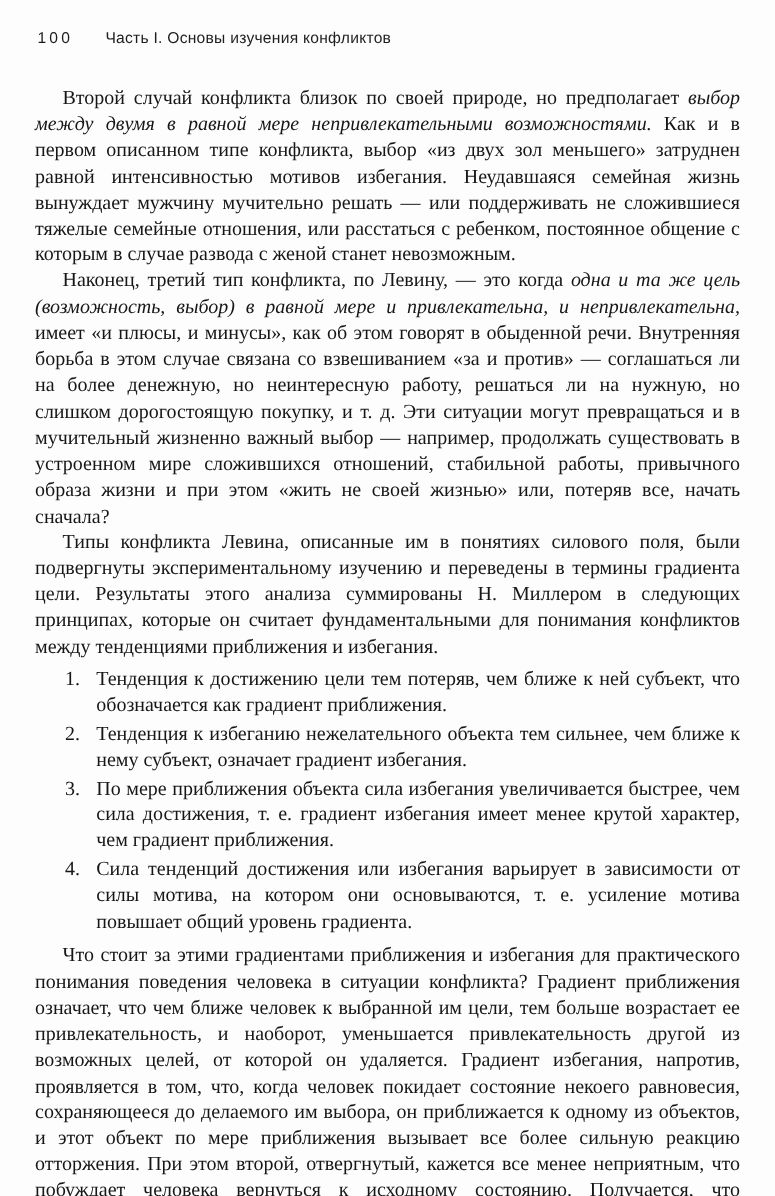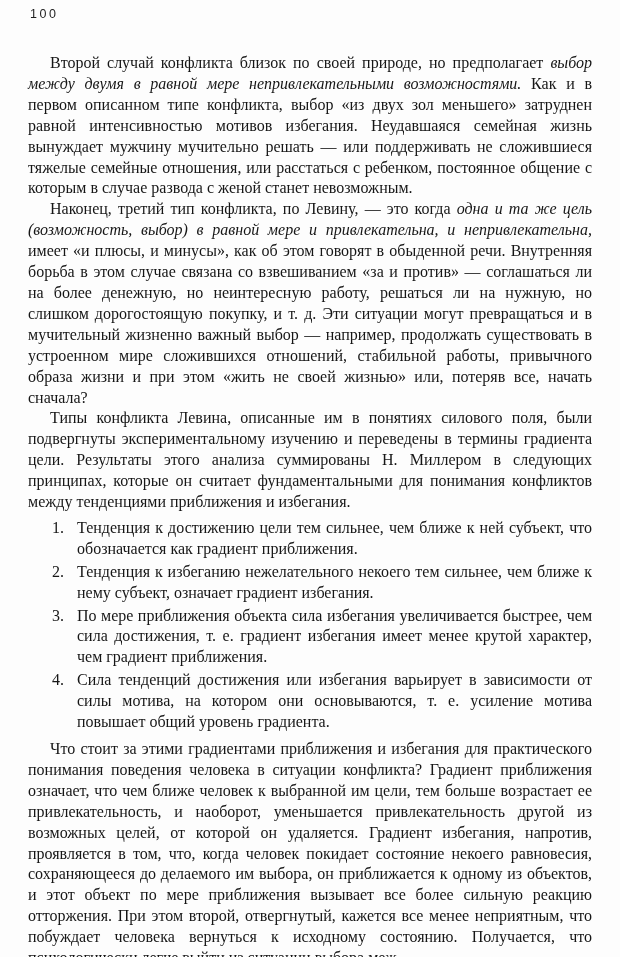--- a/index.html
+++ b/index.html
@@ -20,20 +20,21 @@
     background: #fdfdfd;
   }
   .running-head {
     display: flex;
     align-items: center;
     gap: 26px;
     font-family: "Liberation Sans", sans-serif;
     font-size: 12.5px;
     color: #1e1e1e;
     padding-left: 2px;
+    margin-top: 16px;
   }
   .pagenum { letter-spacing: 2.5px; }
   .head-title { letter-spacing: 0.2px; }
   main { margin-top: 32px; }
   .para {
     margin: 0;
     font-size: 16px;
     line-height: 20.9px;
     text-align: justify;
     text-indent: 22px;
@@ -58,38 +59,39 @@
     text-align: justify;
   }
 </style>
 </head>
 <body>
 
 <div class="page">
 
   <header class="running-head">
     <span class="pagenum">100</span>
+    <span class="head-title">Часть I. Основы изучения конфликтов</span>
   </header>
 
   <main>
 
     <p class="para"><span>Второй случай конфликта близок по своей природе, но предполагает </span><span class="italic">выбор между двумя в равной мере непривлекательными возможностями.</span><span> Как и в первом описанном типе конфликта, выбор «из двух зол меньшего» затруднен равной интенсивностью мотивов избегания. Неудавшаяся семейная жизнь вынуждает мужчину мучительно решать — или поддерживать не сложившиеся тяжелые семейные отношения, или расстаться с ребенком, постоянное общение с которым в случае развода с женой станет невозможным.</span></p>
 
     <p class="para"><span>Наконец, третий тип конфликта, по Левину, — это когда </span><span class="italic">одна и та же цель (возможность, выбор) в равной мере и привлекательна, и непривлекательна,</span><span> имеет «и плюсы, и минусы», как об этом говорят в обыденной речи. Внутренняя борьба в этом случае связана со взвешиванием «за и против» — соглашаться ли на более денежную, но неинтересную работу, решаться ли на нужную, но слишком дорогостоящую покупку, и т. д. Эти ситуации могут превращаться и в мучительный жизненно важный выбор — например, продолжать существовать в устроенном мире сложившихся отношений, стабильной работы, привычного образа жизни и при этом «жить не своей жизнью» или, потеряв все, начать сначала?</span></p>
 
     <p class="para"><span>Типы конфликта Левина, описанные им в понятиях силового поля, были подвергнуты экспериментальному изучению и переведены в термины градиента цели. Результаты этого анализа суммированы Н. Миллером в следующих принципах, которые он считает фундаментальными для понимания конфликтов между тенденциями приближения и избегания.</span></p>
 
     <div class="plist">
       <div class="list-item">
         <span class="num">1.</span>
-        <div class="li-text">Тенденция к достижению цели тем сильнее, чем ближе к ней субъект, что обозначается как градиент приближения.</div>
+        <div class="li-text">Тенденция к достижению цели тем потеряв, чем ближе к ней субъект, что обозначается как градиент приближения.</div>
       </div>
       <div class="list-item">
         <span class="num">2.</span>
-        <div class="li-text">Тенденция к избеганию нежелательного некоего тем сильнее, чем ближе к нему субъект, означает градиент избегания.</div>
+        <div class="li-text">Тенденция к избеганию нежелательного объекта тем сильнее, чем ближе к нему субъект, означает градиент избегания.</div>
       </div>
       <div class="list-item">
         <span class="num">3.</span>
         <div class="li-text">По мере приближения объекта сила избегания увеличивается быстрее, чем сила достижения, т. е. градиент избегания имеет менее крутой характер, чем градиент приближения.</div>
       </div>
       <div class="list-item">
         <span class="num">4.</span>
         <div class="li-text">Сила тенденций достижения или избегания варьирует в зависимости от силы мотива, на котором они основываются, т. е. усиление мотива повышает общий уровень градиента.</div>
       </div>
     </div>

